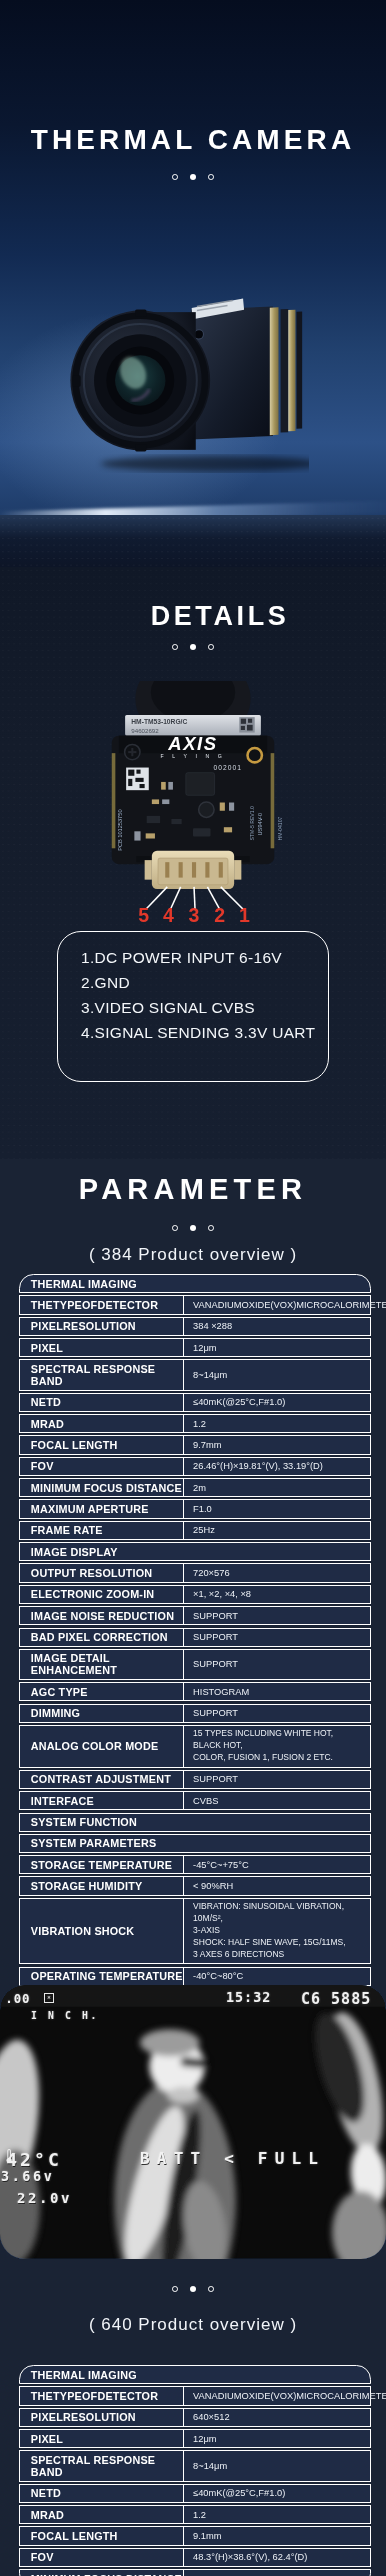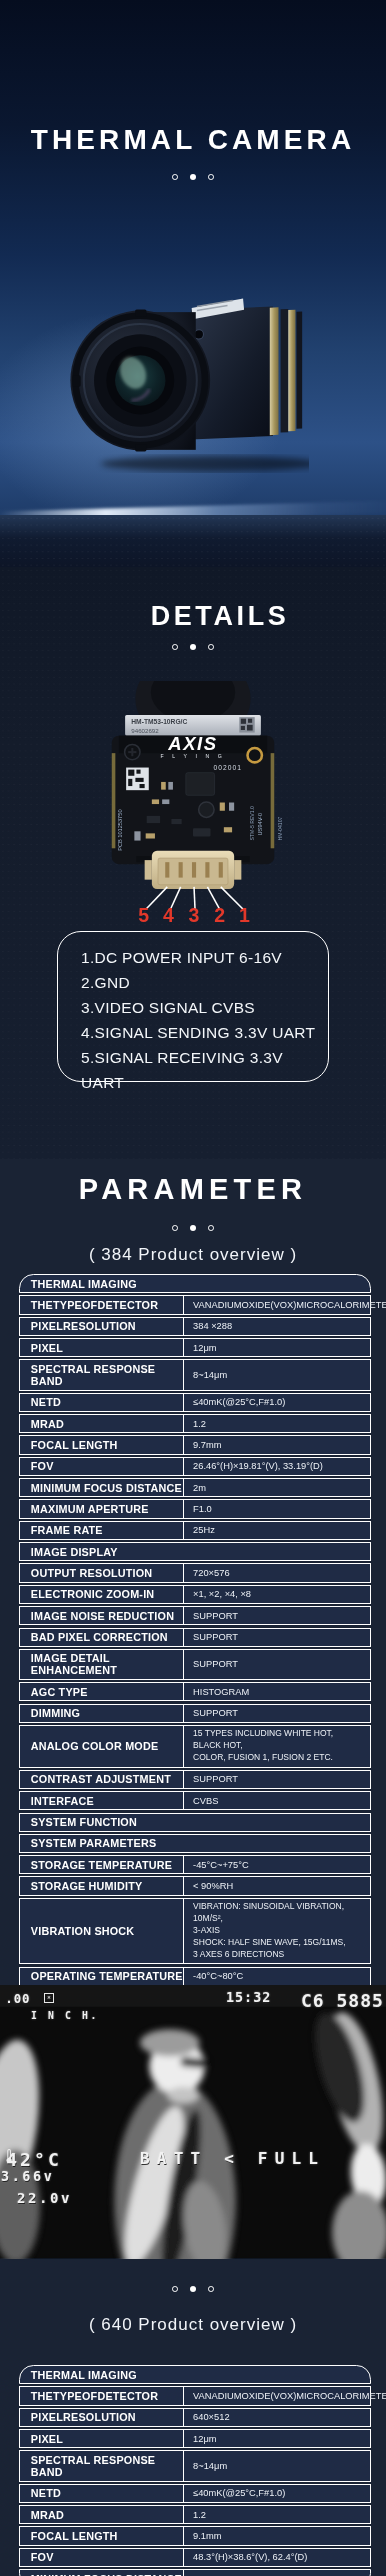--- a/index.html
+++ b/index.html
@@ -64,21 +64,21 @@
   .tbl-384{top:115px;}
 
   .mid{top:2259px;height:106px;background:#1a2334;}
   .mid-dots{top:27px;}
   .ov640{top:56px;}
 
   .table2sec{top:2365px;height:691px;background:#1a2334;}
   .tbl-640{top:0;}
 
   
-  .thermal{background:#3b82f6;overflow:hidden;}
+  .thermal{background:#3b82f6;overflow:hidden;border-radius:25px;}
   .thermal1{top:1985px;height:274px;}
   .thermal svg{position:absolute;inset:0;}
   .osd{position:absolute;font-family:"DejaVu Sans Mono",monospace;font-weight:bold;color:#f2f2f2;
        text-shadow:0 0 2.1px rgba(255,255,255,.45),0.5px 0.5px 0.5px rgba(0,0,0,.9);letter-spacing:1px;white-space:nowrap;}
   .osd-box{display:inline-block;width:7.7px;height:7.7px;border:1px solid #e8e8e8;font-size:5.7px;
            line-height:7.2px;text-align:center;vertical-align:1px;letter-spacing:0;}
   .osd-batt{letter-spacing:7.2px;font-size:16px;}
   .thermo{display:inline-block;vertical-align:-2.1px;margin-right:4.1px;}
 </style>
 </head>
@@ -248,21 +248,20 @@
         <text x="310" y="468">1</text>
       </g>
     </svg>
 
     <div class="pin-box">
       <ul>
           <li>1.DC POWER INPUT 6-16V</li>
           <li>2.GND</li>
           <li>3.VIDEO SIGNAL CVBS</li>
           <li>4.SIGNAL SENDING 3.3V UART</li>
-          <li>5.SIGNAL RECEIVING 3.3V UART</li>
         </ul>
     </div>
   </div>
 
   <div class="sec param1">
     <div class="big-title param-title">PARAMETER</div>
     <div class="dots param-dots">
         <span class="dot"></span>
         <span class="dot filled"></span>
         <span class="dot"></span>
@@ -426,21 +425,21 @@
         <ellipse cx="356" cy="214" rx="30" ry="16" fill="#c4c4c4"></ellipse>
         <ellipse cx="690" cy="190" rx="46" ry="140" fill="#b2b2b2" transform="rotate(-12 690 190)"></ellipse>
         <ellipse cx="660" cy="160" rx="38" ry="110" fill="#262626" transform="rotate(-16 660 160)"></ellipse>
         <ellipse cx="716" cy="370" rx="34" ry="62" fill="#ededed" transform="rotate(-6 716 370)"></ellipse>
         <ellipse cx="700" cy="480" rx="55" ry="80" fill="#8d8d8d"></ellipse>
       </g>
     </svg>
     <div class="osd" style="left:5.2px;top:6.2px;font-size:12.4px;">.00</div>
     <span class="osd-box osd" style="left:44px;top:8.2px;">✕</span>
     <div class="osd" style="left:226px;top:5.2px;font-size:13.4px;">15:32</div>
-    <div class="osd" style="left:301px;top:5.2px;font-size:18px;">C6 5885</div>
+    <div class="osd" style="left:301px;top:5.2px;font-size:15px;">C6 5885</div>
     <div class="osd" style="left:31px;top:25px;font-size:9.8px;letter-spacing:2.6px;">I N C H.</div>
     <div class="osd" style="left:6.2px;top:164px;font-size:18px;letter-spacing:3.1px;">
       <svg class="thermo" width="6.2" height="14.4" viewBox="0 0 12 28">
         <rect x="3.5" y="1" width="5" height="18" rx="2.5" fill="none" stroke="#f2f2f2" stroke-width="2"></rect>
         <circle cx="6" cy="22" r="5" fill="#f2f2f2"></circle>
       </svg><span>42°C</span>
     </div>
     <div class="osd osd-batt" style="left:140px;top:164px;">BATT &lt; FULL</div>
     <div class="osd" style="left:1px;top:184px;font-size:13.4px;letter-spacing:2.6px;">3.66v</div>
     <div class="osd" style="left:17px;top:205px;font-size:14px;letter-spacing:2.6px;text-align:right;">22.0v</div>

